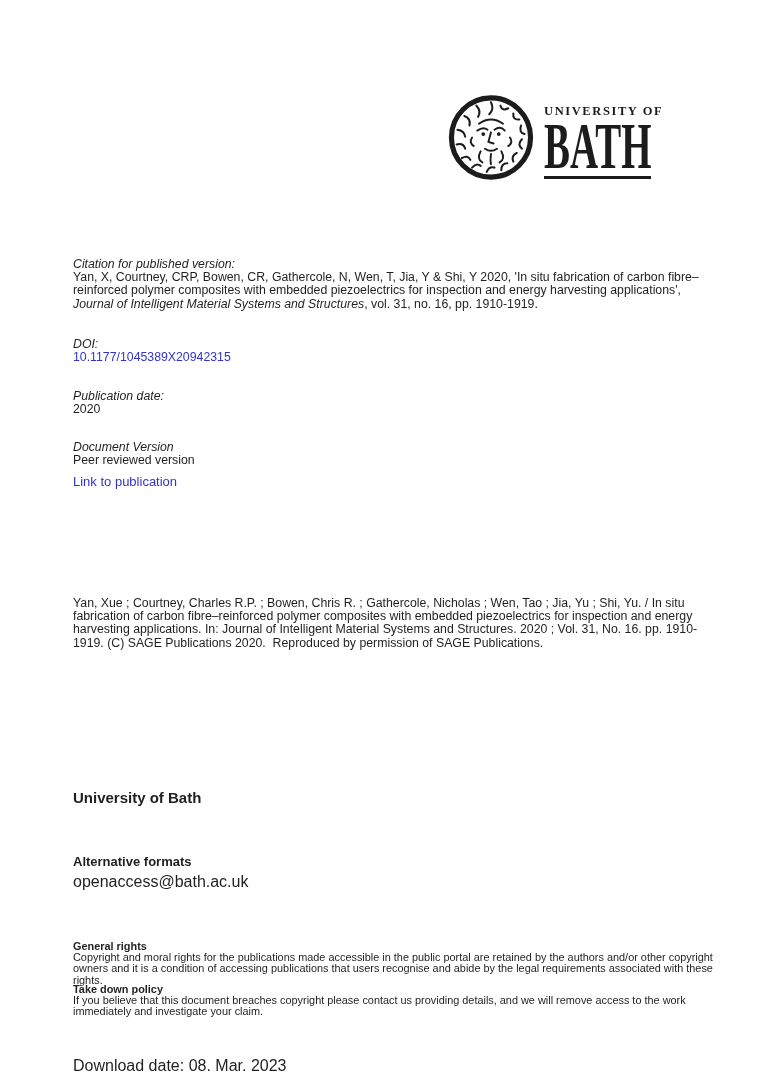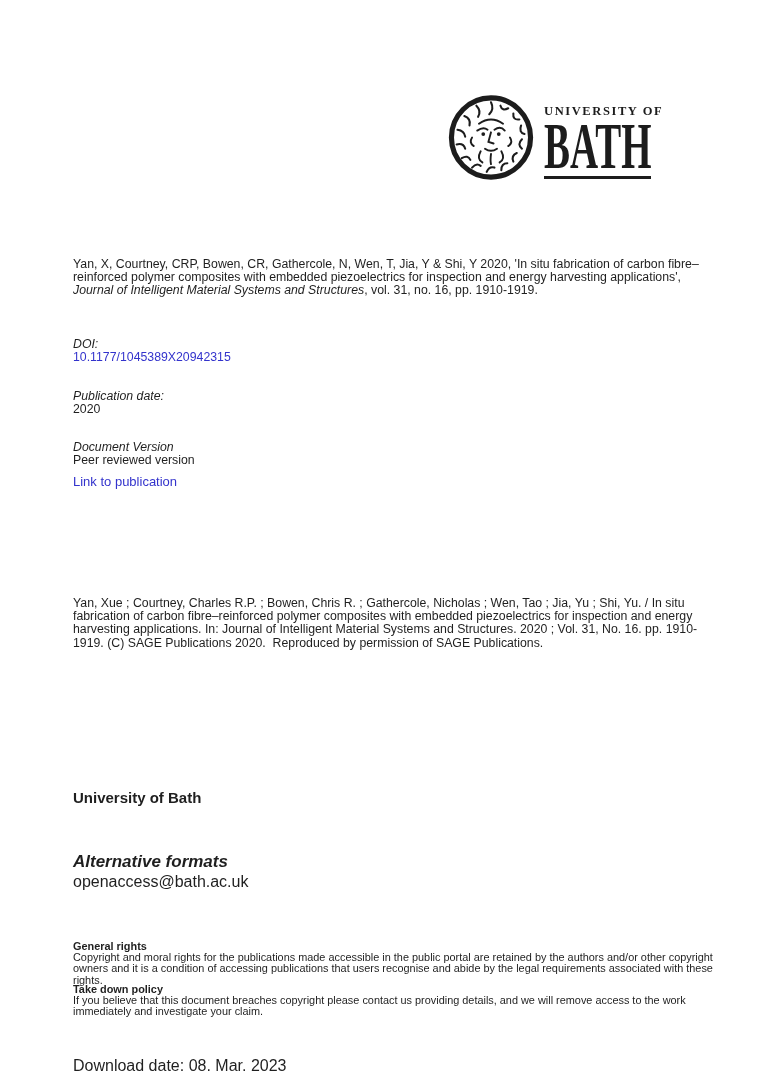--- a/index.html
+++ b/index.html
@@ -32,21 +32,21 @@
   .italic { font-style:italic; }
   .link { color:#3333cc; text-decoration:none; cursor:pointer; }
   .cite { top:258px; width:638px; }
   .doi { top:338px; }
   .pubdate { top:390px; }
   .docver { top:441px; }
   .linkpub { top:474px; font-size:13px; }
   .apa { top:597px; width:650px; white-space:pre-wrap; }
   .univ { top:789px; font-size:15px; font-weight:bold; }
   .altfmt { top:852px; width:640px; }
-  .altfmt-h { font-size:17px; font-weight:bold; line-height:20px;font-style:italic; }
+  .altfmt-h { font-size:13px; font-weight:bold; line-height:20px; }
   .altfmt-b { font-size:16px; line-height:19.5px; }
   .fine { width:668px; font-size:10.9px; line-height:11.2px; }
   .fine-h { font-weight:bold; }
   .rights { top:941px; }
   .takedown { top:984px; }
   .dl { top:1057px; font-size:16px; }
 </style>
 </head>
 <body>
 
@@ -91,20 +91,21 @@
       </svg>
     </span>
     <div class="logo-text">
       <div class="logo-small">UNIVERSITY OF</div>
       <div class="logo-big">BATH</div>
       <div class="logo-rule"></div>
     </div>
   </div>
 
   <div class="blk cite body-sm">
+    <div class="italic">Citation for published version:</div>
     <div><span>Yan, X, Courtney, CRP, Bowen, CR, Gathercole, N, Wen, T, Jia, Y &amp; Shi, Y 2020, 'In situ fabrication of carbon fibre–reinforced polymer composites with embedded piezoelectrics for inspection and energy harvesting applications', </span><span class="italic">Journal of Intelligent Material Systems and Structures</span><span>, vol. 31, no. 16, pp. 1910-1919.</span></div>
   </div>
 
   <div class="blk doi body-sm">
     <div class="italic">DOI:</div>
     <div><a class="link">10.1177/1045389X20942315</a></div>
   </div>
 
   <div class="blk pubdate body-sm">
     <div class="italic">Publication date:</div>

